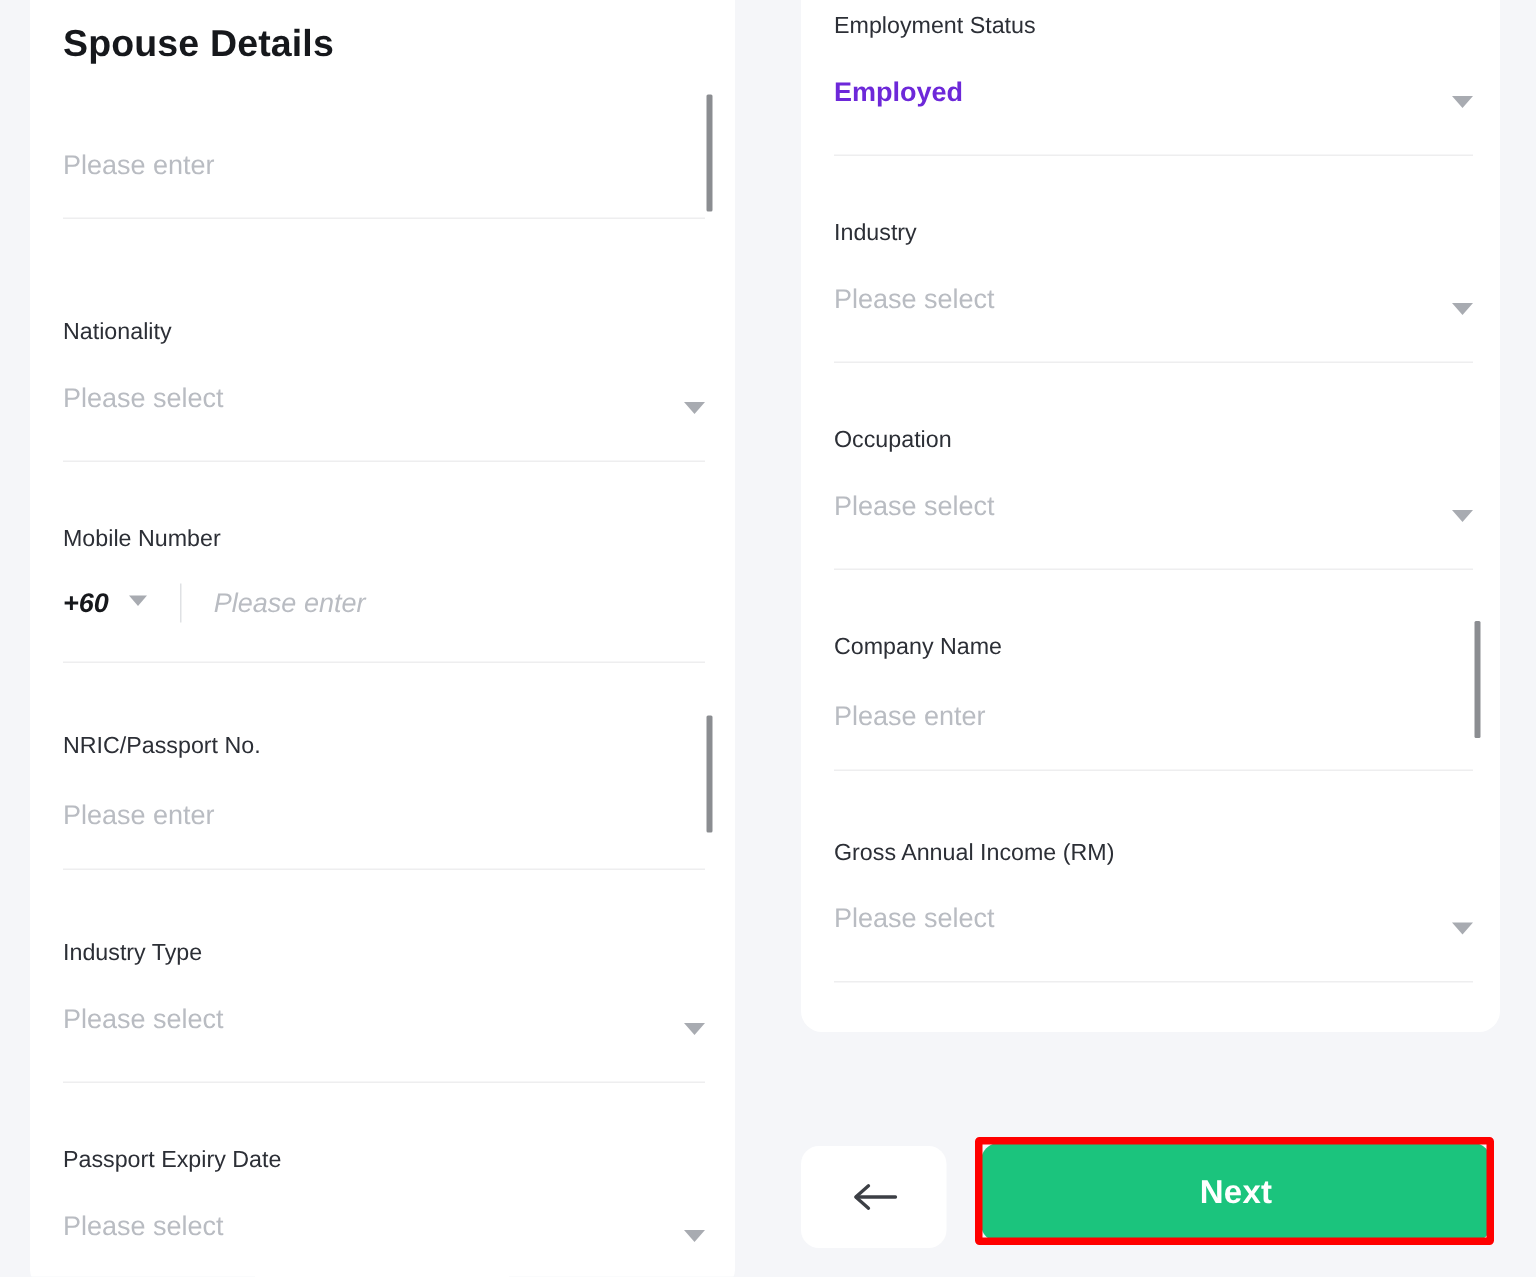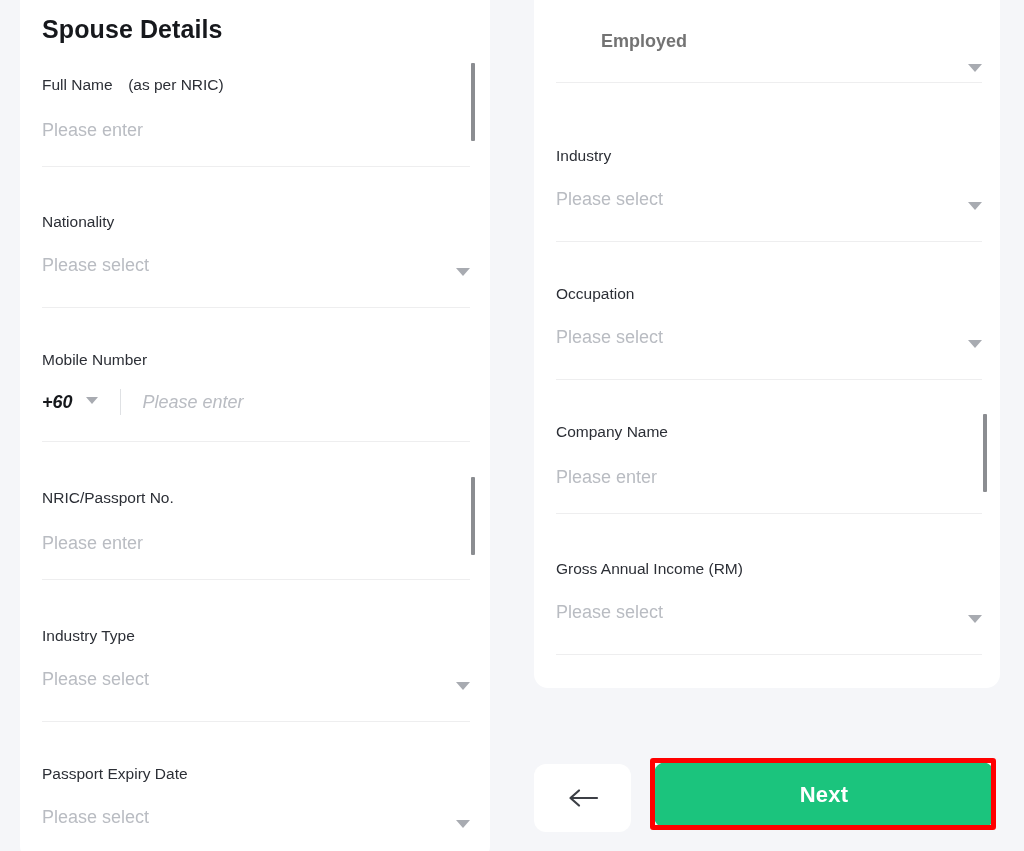--- a/index.html
+++ b/index.html
@@ -48,23 +48,22 @@
     line-height: 1.3;
     white-space: nowrap;
   }
   .field-value {
     font-size: 18px;
     color: #b9bcc2;
     line-height: 1.3;
     white-space: nowrap;
   }
   .field-value.filled {
-    color: #737373;
-    font-weight: bold;
-    margin-left: 45px;
+    color: #6d28d9;
+    font-weight: bold;
   }
   .field-divider {
     height: 1px;
     background: #eeeeef;
     width: 100%;
   }
 
   
   .caret {
     position: absolute;
@@ -145,21 +144,20 @@
 </head>
 <body>
 
 <div class="screen">
 
   <div class="panel panel-left">
 
     <div style="position:absolute;left:22px;top:45px;" class="section-title">Spouse Details</div>
 
     <div class="field" style="position:absolute;left:22px;top:105px;width:428px;">
-      <div class="field-label">Full Name　(as per NRIC)</div>
       <div class="field-value" style="margin-top:24px;">Please enter</div>
       <div class="caret" style="right:-5px;top:-12px;height:78px;"></div>
       <div class="field-divider" style="margin-top:23px;"></div>
     </div>
 
     <div class="field" style="position:absolute;left:22px;top:242px;width:428px;">
       <div class="field-label">Nationality</div>
       <div class="field-value" style="margin-top:22px;">Please select</div>
       <div class="chev" style="right:0;top:56px;"></div>
       <div class="field-divider" style="margin-top:29px;"></div>
@@ -194,20 +192,21 @@
       <div class="field-label">Passport Expiry Date</div>
       <div class="field-value" style="margin-top:22px;">Please select</div>
       <div class="chev" style="right:0;top:56px;"></div>
     </div>
 
   </div>
 
   <div class="panel panel-right">
 
     <div class="field" style="position:absolute;left:22px;top:48px;width:426px;">
+      <div class="field-label">Employment Status</div>
       <div class="field-value filled" style="margin-top:22px;">Employed</div>
       <div class="chev" style="right:0;top:56px;"></div>
       <div class="field-divider" style="margin-top:29px;"></div>
     </div>
 
     <div class="field" style="position:absolute;left:22px;top:186px;width:426px;">
       <div class="field-label">Industry</div>
       <div class="field-value" style="margin-top:22px;">Please select</div>
       <div class="chev" style="right:0;top:56px;"></div>
       <div class="field-divider" style="margin-top:29px;"></div>

